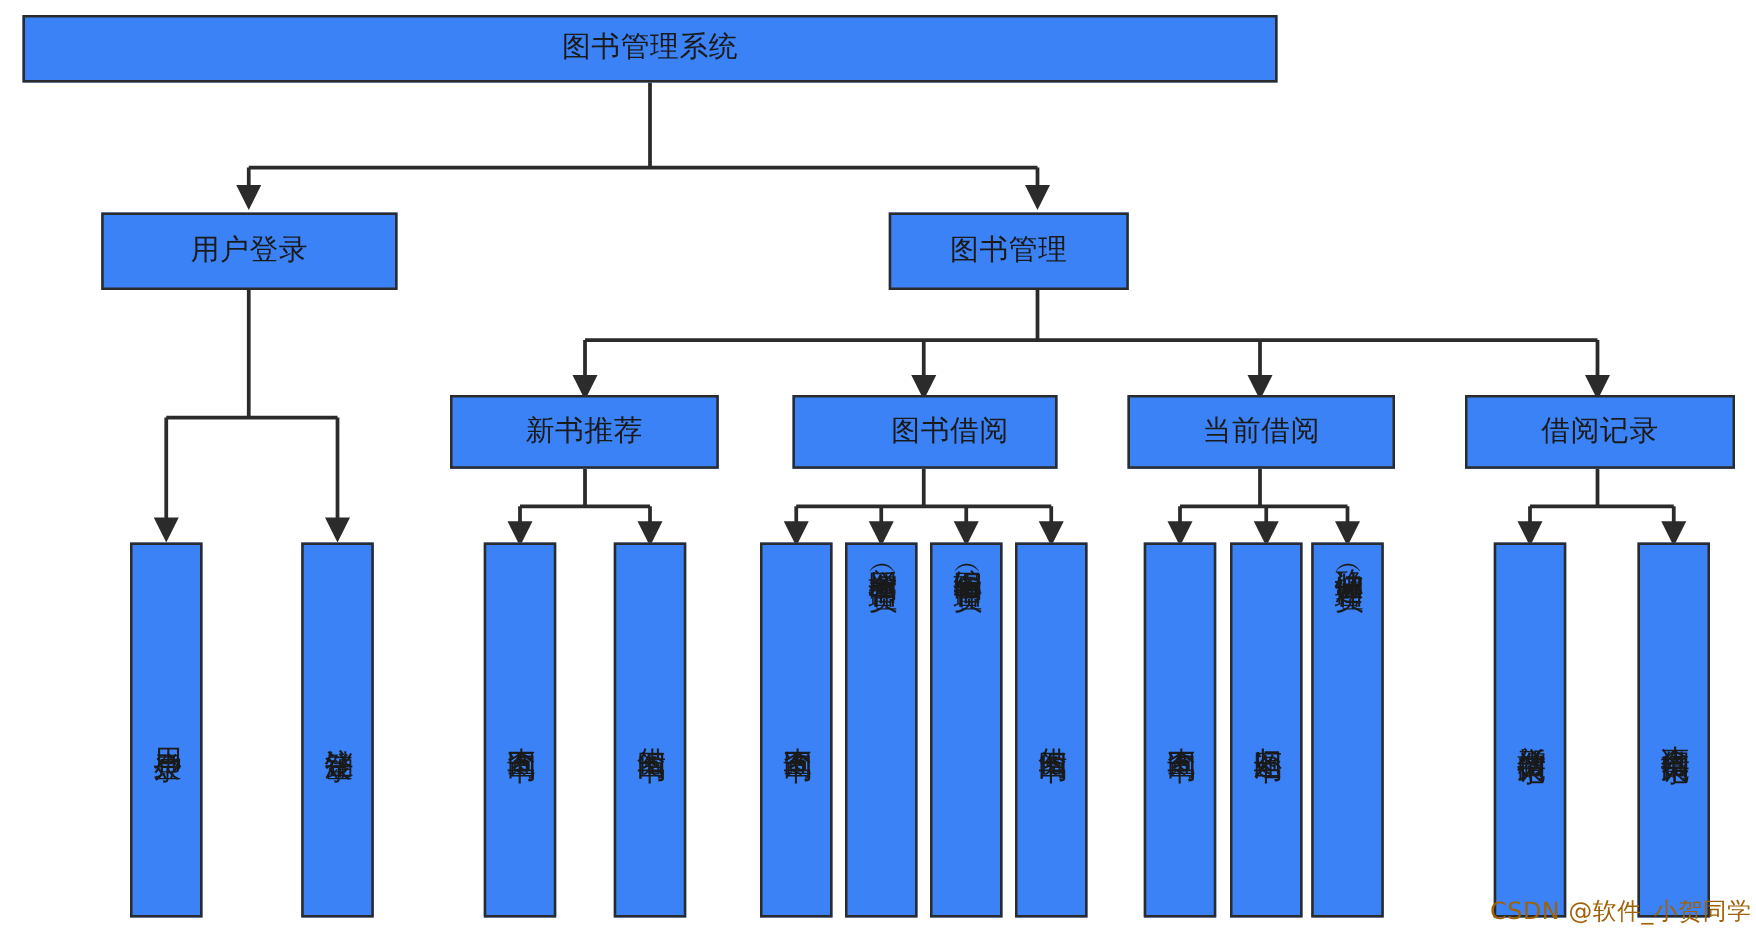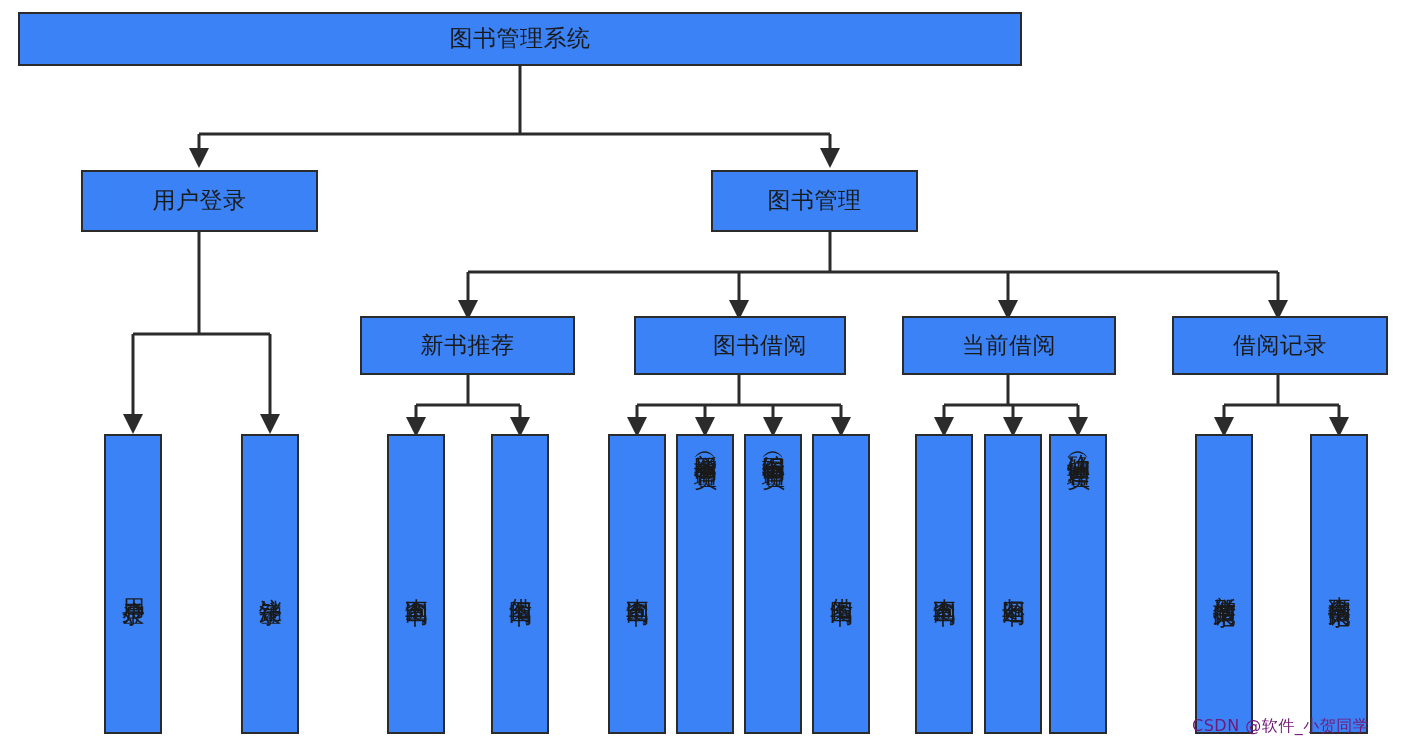--- a/index.html
+++ b/index.html
@@ -49,22 +49,22 @@
     writing-mode: vertical-rl;
     text-orientation: upright;
     letter-spacing: 2px;
     white-space: nowrap;
   }
   .leaf-box .node-label-v {
     margin-top: 0;
   }
   .watermark {
     position: absolute;
-    font-size: 16px;
-    color: #701a75;
+    font-size: 19px;
+    color: #a16207;
     white-space: nowrap;
     letter-spacing: 0.5px;
   }
 </style>
 </head>
 <body>
 
 <div id="diagram-root">
 
   <svg id="diagram-svg" viewBox="0 0 1405 747" xmlns="http://www.w3.org/2000/svg">
@@ -119,21 +119,21 @@
   </svg>
 
   <div class="node-box" style="left:18px; top:12px; width:1004px; height:54px;">
     <span class="node-label-h">图书管理系统</span>
   </div>
 
   <div class="node-box" style="left:81px; top:170px; width:237px; height:62px;">
     <span class="node-label-h">用户登录</span>
   </div>
 
-  <div class="node-box" style="left:711px; top:170px; width:207px; height:62px;align-items:center;">
+  <div class="node-box" style="left:711px; top:170px; width:192px; height:62px;align-items:center;">
     <span class="node-label-h">图书管理</span>
   </div>
 
   <div class="node-box" style="left:360px; top:316px; width:215px; height:59px;align-items:center;">
     <span class="node-label-h">新书推荐</span>
   </div>
 
   <div class="node-box" style="left:634px; top:316px; width:212px; height:59px;padding-left:40px;">
     <span class="node-label-h">图书借阅</span>
   </div>

